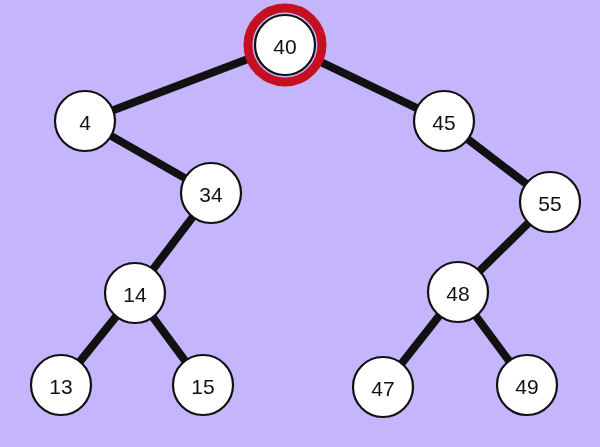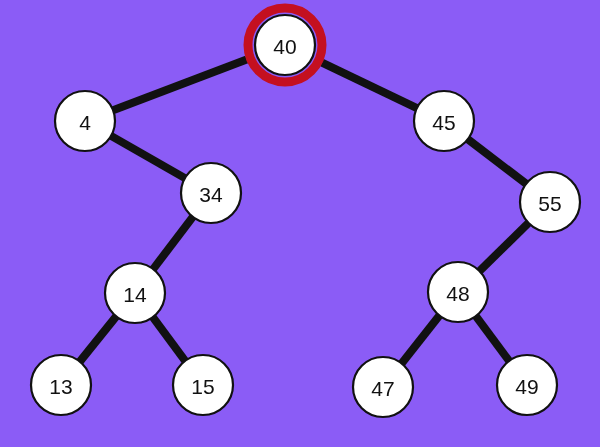--- a/index.html
+++ b/index.html
@@ -7,21 +7,21 @@
     padding: 0;
     background: #ffffff;
   }
   body {
     font-family: "Liberation Sans", sans-serif;
   }
   #canvas-wrap {
     position: relative;
     width: 600px;
     height: 447px;
-    background: #8b5cf6;
+    background: #c4b5fd;
     overflow: hidden;
   }
   #tree-svg {
     position: absolute;
     left: 0;
     top: 0;
     width: 600px;
     height: 447px;
     display: block;
   }

